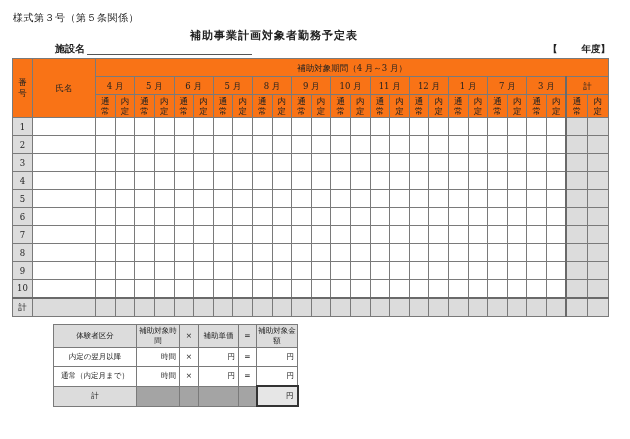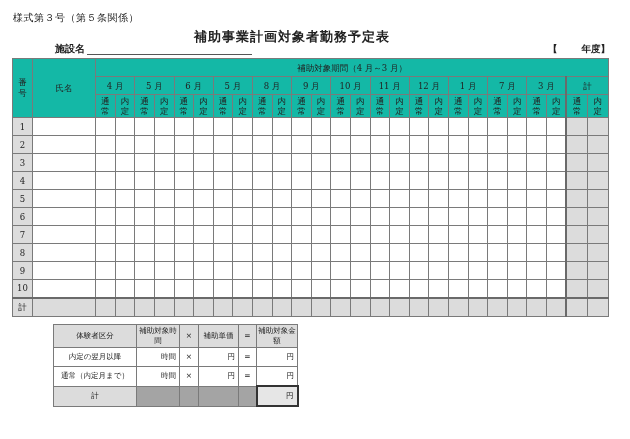--- a/index.html
+++ b/index.html
@@ -1,30 +1,30 @@
 <!DOCTYPE html>
 <html><head>
 <meta charset="utf-8">
 <style>
   html, body { margin: 0; padding: 0; background: #ffffff; }
   body { width: 630px; height: 439px; position: relative; overflow: hidden;
          font-family: "DejaVu Serif", "Liberation Serif", serif; color: #222; }
   .abs { position: absolute; }
   .form-no { left: 13px; top: 11px; font-size: 10px; letter-spacing: 0.5px; }
-  .title { left: 0; width: 548px; top: 28px; text-align: center; font-size: 13px; font-weight: bold; letter-spacing: 1px; margin-left: 18px; }
+  .title { left: 0; width: 548px; top: 28px; text-align: center; font-size: 11px; font-weight: bold; letter-spacing: 1px; }
   .facility { left: 55px; top: 42px; font-size: 10px; font-weight: bold; }
   .facility-line { left: 87px; top: 54px; width: 165px; border-bottom: 1px solid #555; }
   .year { left: 548px; top: 43px; font-size: 9.5px; font-weight: bold; width: 62px; }
   .year .br1 { position: absolute; left: 0; }
   .year .br2 { position: absolute; right: 0; }
 
   table { border-collapse: collapse; table-layout: fixed; }
   td { border: 1px solid #7a7a7a; padding: 0; text-align: center; vertical-align: middle; font-size: 8.5px; line-height: 10px; }
   .main { left: 12px; top: 58px; width: 597px; }
-  .hd { background: #14b8a6; }
+  .hd { background: #f97316; }
   .kei { background: #dcdcdc; }
   .sub { font-size: 8.5px; line-height: 10px; }
   .num { background: #dcdcdc; font-size: 8.5px; }
   .thickL { border-left: 2px solid #6a6a6a; }
   .thickT td { border-top: 2px solid #6a6a6a; }
 
   .calc { left: 12px; top: 324px; width: 244px; margin-left: 41px; }
   .calc td { font-size: 7.5px; height: 18px; font-family: "DejaVu Sans", "Liberation Sans", sans-serif; }
   .calc .r { text-align: right; padding-right: 3px; }
   .calc .g { background: #dcdcdc; }

